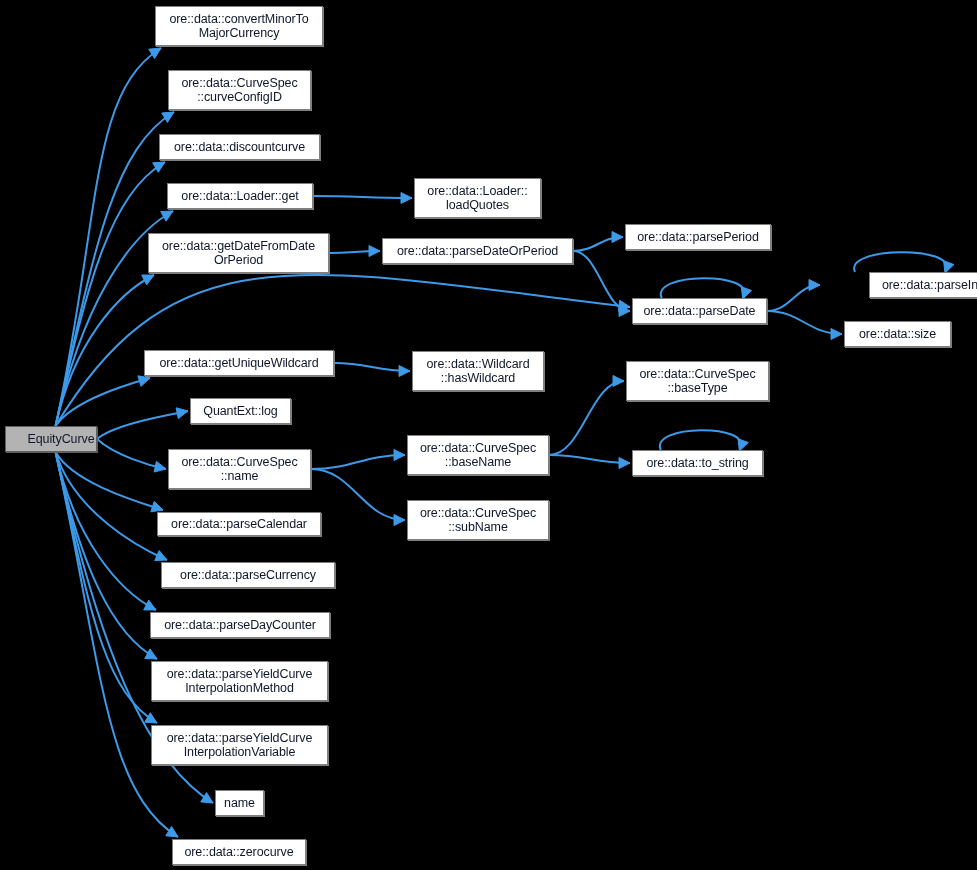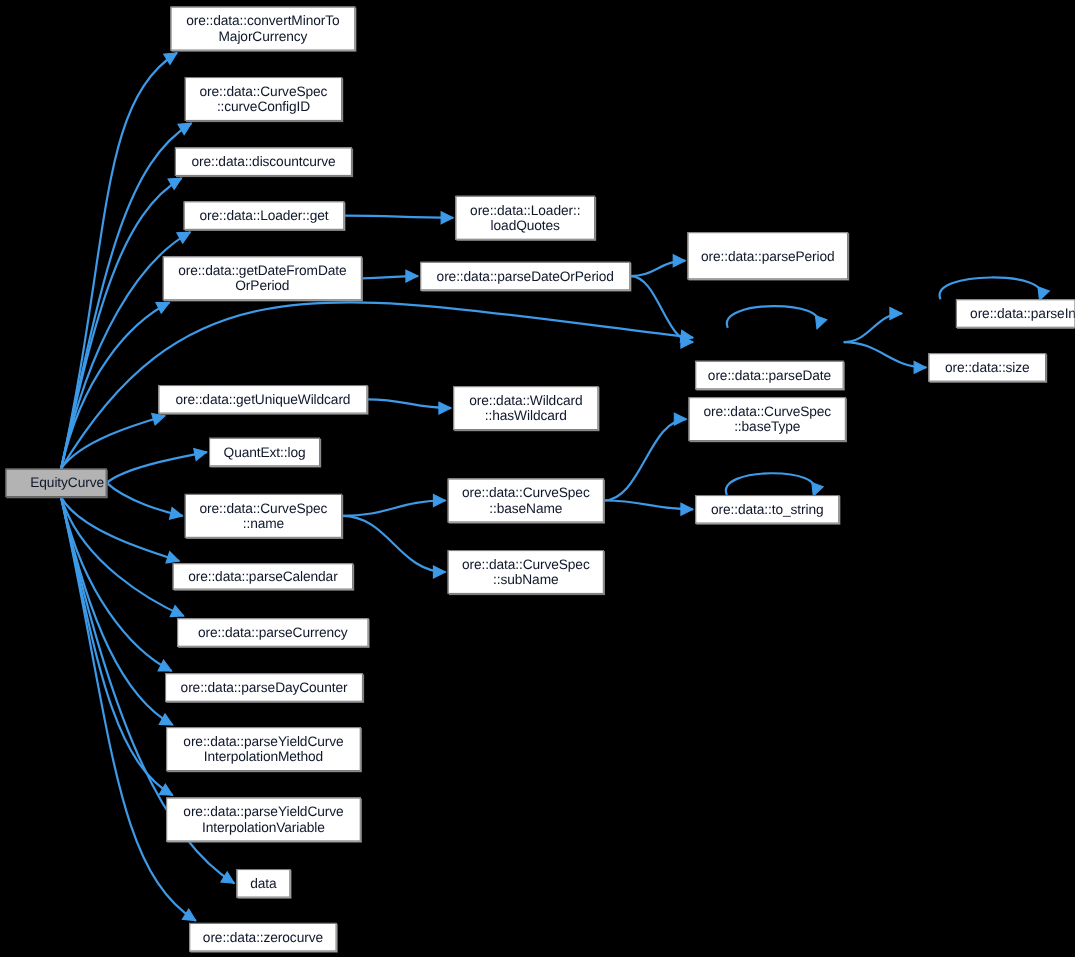--- a/index.html
+++ b/index.html
@@ -134,22 +134,22 @@
 MajorCurrency</div>
       <div class="node" style="left: 168px; top: 70px; width: 143px; height: 40px;">ore::data::CurveSpec
 ::curveConfigID</div>
       <div class="node" style="left: 159px; top: 134px; width: 161px; height: 26px;">ore::data::discountcurve</div>
       <div class="node" style="left: 167px; top: 183px; width: 146px; height: 26px;">ore::data::Loader::get</div>
       <div class="node" style="left: 148px; top: 233px; width: 181px; height: 40px;">ore::data::getDateFromDate
 OrPeriod</div>
       <div class="node" style="left: 414px; top: 178px; width: 127px; height: 40px;">ore::data::Loader::
 loadQuotes</div>
       <div class="node" style="left: 382px; top: 238px; width: 191px; height: 26px;">ore::data::parseDateOrPeriod</div>
-      <div class="node" style="left: 625px; top: 211px; width: 146px; height: 43px;">ore::data::parsePeriod</div>
-      <div class="node" style="left: 632px; top: 298px; width: 135px; height: 26px; margin-top: 30px;">ore::data::parseDate</div>
+      <div class="node" style="left: 625px; top: 224px; width: 146px; height: 26px;">ore::data::parsePeriod</div>
+      <div class="node" style="left: 632px; top: 298px; width: 135px; height: 26px;">ore::data::parseDate</div>
       <div class="node" style="left: 822px; top: 272px; width: 150px; height: 26px; margin-left: 47px;">ore::data::parseInteger</div>
       <div class="node" style="left: 844px; top: 321px; width: 107px; height: 26px;">ore::data::size</div>
       <div class="node" style="left: 144px; top: 350px; width: 190px; height: 26px; text-align: center;">ore::data::getUniqueWildcard</div>
       <div class="node" style="left: 412px; top: 351px; width: 132px; height: 40px;">ore::data::Wildcard
 ::hasWildcard</div>
       <div class="node" style="left: 626px; top: 361px; width: 143px; height: 40px;">ore::data::CurveSpec
 ::baseType</div>
       <div class="node" style="left: 190px; top: 398px; width: 101px; height: 26px;">QuantExt::log</div>
       <div class="node" style="left: 168px; top: 449px; width: 143px; height: 40px;">ore::data::CurveSpec
 ::name</div>
@@ -158,16 +158,16 @@
       <div class="node" style="left: 632px; top: 450px; width: 131px; height: 26px;">ore::data::to_string</div>
       <div class="node" style="left: 407px; top: 500px; width: 142px; height: 40px;">ore::data::CurveSpec
 ::subName</div>
       <div class="node" style="left: 157px; top: 512px; width: 164px; height: 24px;">ore::data::parseCalendar</div>
       <div class="node" style="left: 161px; top: 562px; width: 174px; height: 26px;">ore::data::parseCurrency</div>
       <div class="node" style="left: 150px; top: 612px; width: 180px; height: 26px;">ore::data::parseDayCounter</div>
       <div class="node" style="left: 151px; top: 661px; width: 177px; height: 40px;">ore::data::parseYieldCurve
 InterpolationMethod</div>
       <div class="node" style="left: 151px; top: 725px; width: 177px; height: 40px;">ore::data::parseYieldCurve
 InterpolationVariable</div>
-      <div class="node" style="left: 215px; top: 790px; width: 49px; height: 26px;">data</div>
+      <div class="node" style="left: 215px; top: 790px; width: 49px; height: 26px;">name</div>
       <div class="node" style="left: 172px; top: 839px; width: 134px; height: 26px;">ore::data::zerocurve</div>
     </div>
 </div>
 
 </body></html>

